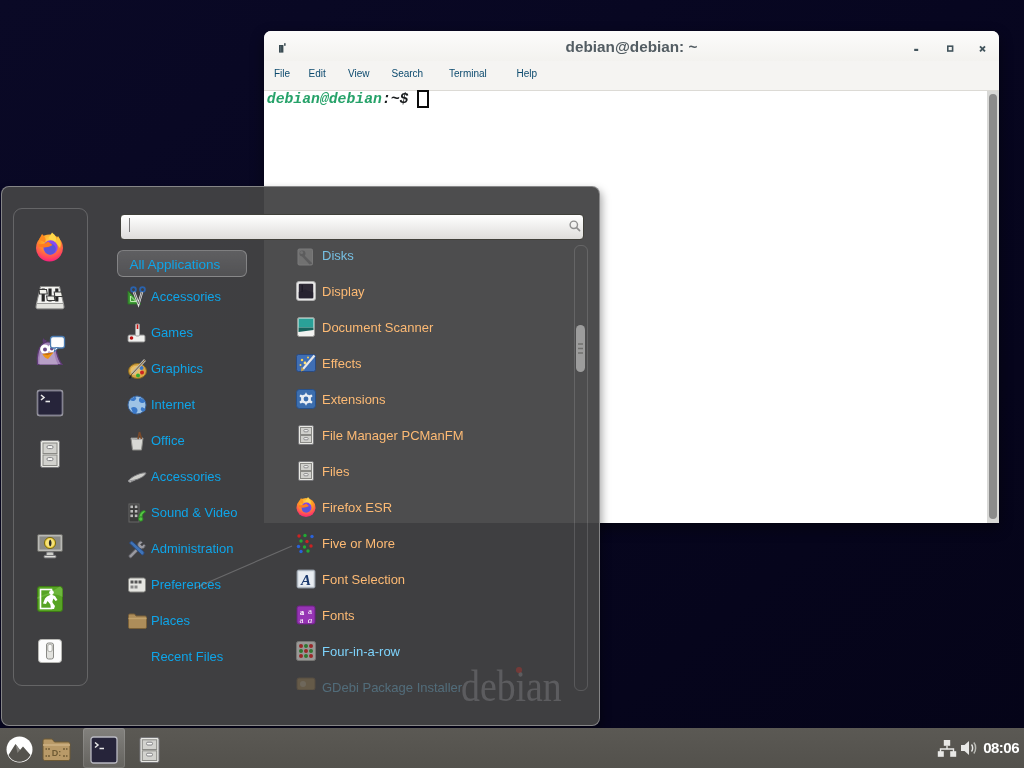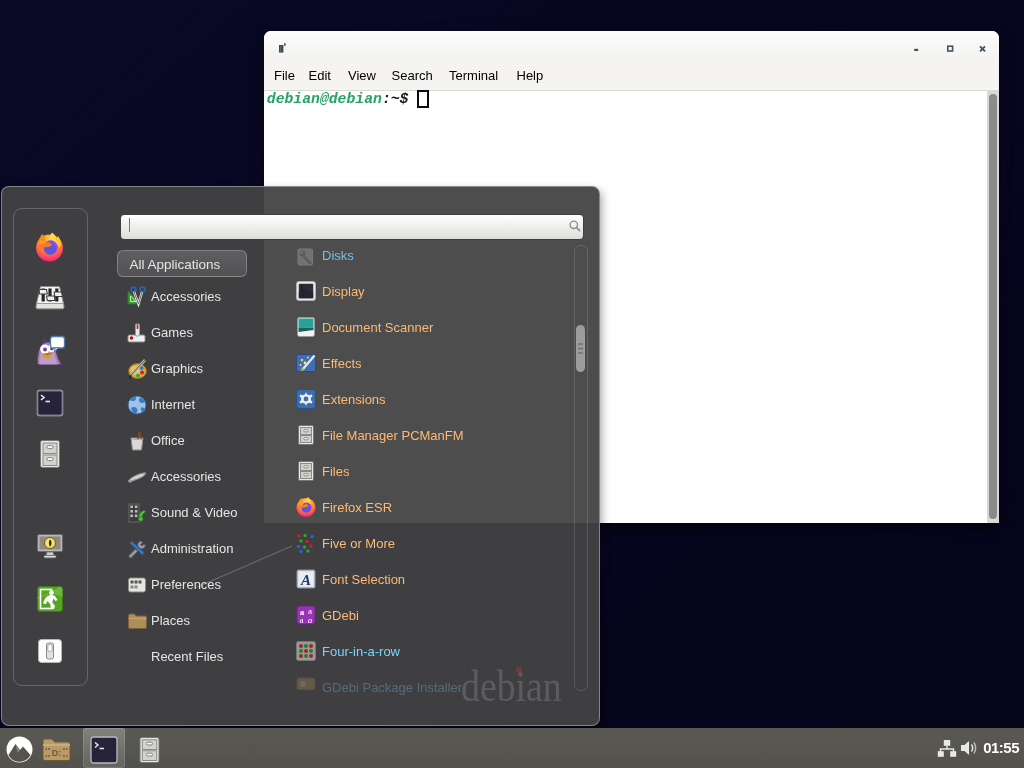--- a/index.html
+++ b/index.html
@@ -8,53 +8,54 @@
        background:linear-gradient(140deg,#0a0926 0%,#070620 50%,#050418 100%);}
   .abs{position:absolute;}
 
   
   #term{left:264px;top:31px;width:735px;height:492px;border-radius:7px 7px 2px 2px;
         background:#fff;box-shadow:0 5px 14px rgba(0,0,0,0.45);}
   #titlebar{left:0;top:0;width:100%;height:30px;border-radius:7px 7px 0 0;
         background:linear-gradient(#fcfcfb,#f3f2ef);}
   #title{width:100%;text-align:center;top:7px;font-weight:bold;font-size:15.3px;color:#535d63;letter-spacing:0;}
   #menubar{left:0;top:30px;width:100%;height:29px;background:#f5f4f2;border-bottom:1px solid #dcdad5;}
-  .mi{top:37px;font-size:13px;color:#000000;}
+  .mi{top:37px;font-size:10px;color:#0c4a6e;}
   #tbody{left:0;top:60px;width:723px;height:432px;background:#fff;}
   #tscroll{left:723px;top:60px;width:12px;height:432px;background:#d8d8d6;}
   #tthumb{left:725px;top:63px;width:8px;height:425px;background:#8b8b8b;border-radius:4px;}
   #prompt{left:2.8px;top:60px;font-family:"Liberation Mono",monospace;font-weight:bold;font-size:14.75px;color:#1a1d1f;white-space:pre;font-style:italic;}
   #prompt .g{color:#26a269;}
   #cursor{left:153px;top:58.5px;width:7.5px;height:14.5px;border:2px solid #0b0b0b;background:#fff;}
 
   
   #menu{left:1px;top:186px;width:597px;height:538px;border-radius:8px;
         background:rgba(67,67,68,0.945);border:1px solid rgba(158,158,158,0.75);
         box-shadow:2px 4px 9px rgba(0,0,0,0.35);z-index:5;}
   #search{left:118px;top:27px;width:462px;height:24px;border-radius:4px;
         background:linear-gradient(#ffffff,#dedddb);border:1px solid #40403a;}
   #sidebox{left:11px;top:21px;width:73px;height:476px;border:1px solid rgba(200,200,200,0.28);border-radius:9px;}
-  .cat{font-size:13px;color:#e5e5e5;}
+  .cat{font-size:13px;color:#0ea5e9;}
   #allapps{left:115px;top:63px;width:128px;height:25px;border-radius:6px;
         background:linear-gradient(rgba(255,255,255,0.17),rgba(255,255,255,0.10));border:1px solid rgba(255,255,255,0.26);}
   .app{font-size:13px;color:#fdba74;}
   .dim{color:#7dd3fc;}
   #appscroll{left:572px;top:58px;width:12px;height:444px;border:1px solid rgba(230,230,230,0.16);border-radius:6px;}
   #appthumb{left:574px;top:138px;width:9px;height:47px;background:#9c9c9c;border-radius:4.5px;}
   #wm{left:459px;top:477px;font-family:"Liberation Serif",serif;font-size:45px;line-height:45px;color:rgba(222,222,226,0.185);transform:scaleX(0.84);transform-origin:0 0;}
 
   
   #taskbar{left:0;top:728px;width:1024px;height:40px;background:linear-gradient(#5b5954,#53514c);z-index:10;}
   #clock{right:5px;top:11px;font-size:15px;font-weight:bold;color:#fff;letter-spacing:-0.5px;}
 </style>
 </head>
 <body>
 
 <div class="abs" id="term">
   <div class="abs" id="titlebar"></div>
+  <div class="abs" id="title">debian@debian: ~</div>
 
   <svg class="abs" style="left:645px;top:12px;z-index:3" width="80" height="12" viewBox="0 0 80 12">
     <rect x="5.2" y="5.8" width="4" height="2.2" fill="#42545c"></rect>
     <rect x="38.8" y="3.2" width="4.8" height="4.8" fill="none" stroke="#42545c" stroke-width="1.6"></rect>
     <path d="M71 3.4 l5 5 M76 3.4 l-5 5" stroke="#42545c" stroke-width="1.9"></path>
   </svg>
 
   <svg class="abs" style="left:14px;top:12px" width="10" height="11" viewBox="0 0 10 11">
     <rect x="1" y="2" width="4.4" height="7.6" fill="#3a4b52"></rect>
     <rect x="2.2" y="2.8" width="1" height="6" fill="#5a6b72"></rect>
@@ -240,21 +241,21 @@
   <div class="abs app dim" style="left:320px;top:61px;opacity:0.85">Disks</div>
   <div class="abs app" style="left:320px;top:97px">Display</div>
   <div class="abs app" style="left:320px;top:133px">Document Scanner</div>
   <div class="abs app" style="left:320px;top:169px">Effects</div>
   <div class="abs app" style="left:320px;top:205px">Extensions</div>
   <div class="abs app" style="left:320px;top:241px">File Manager PCManFM</div>
   <div class="abs app" style="left:320px;top:277px">Files</div>
   <div class="abs app" style="left:320px;top:313px">Firefox ESR</div>
   <div class="abs app" style="left:320px;top:349px">Five or More</div>
   <div class="abs app" style="left:320px;top:385px">Font Selection</div>
-  <div class="abs app" style="left:320px;top:421px">GDebi</div>
+  <div class="abs app" style="left:320px;top:421px">Fonts</div>
   <div class="abs app dim" style="left:320px;top:457px">Four-in-a-row</div>
   <div class="abs app dim" style="left:320px;top:493px;opacity:0.3">GDebi Package Installer</div>
 
   <svg class="abs" style="left:294px;top:60px;opacity:0.55" width="20" height="20" viewBox="0 0 20 20">
     <rect x="1.5" y="1.5" width="15.5" height="17" rx="2" fill="#9d9d9d"></rect>
     <rect x="2.5" y="2.5" width="13.5" height="15" fill="#8f8f8f"></rect>
     <circle cx="6.5" cy="6.5" r="3" fill="#6a6a6a"></circle>
     <circle cx="5.6" cy="5.6" r="1.5" fill="#8f8f8f"></circle>
     <path d="M7.5 7.5 L16.5 16.5 L13.5 17.5 L6 9.5 Z" fill="#6a6a6a"></path>
   </svg>
@@ -402,14 +403,14 @@
     <path d="M10 6.8 L10 10 M3.5 13 L3.5 10 L16.5 10 L16.5 13" stroke="#e8e8e6" stroke-width="1.4" fill="none"></path>
     <rect x="0.8" y="12.2" width="6" height="5.6" fill="#e8e8e6"></rect>
     <rect x="13.2" y="12.2" width="6" height="5.6" fill="#e8e8e6"></rect>
   </svg>
 
   <svg class="abs" style="left:959px;top:10px" width="20" height="20" viewBox="0 0 20 20">
     <path d="M2 7 L5.5 7 L10 3 L10 17 L5.5 13 L2 13 Z" fill="#e8e8e6"></path>
     <path d="M12.5 6.5 C14 8 14 12 12.5 13.5" stroke="#e8e8e6" stroke-width="1.5" fill="none"></path>
     <path d="M14.8 4.5 C17.2 7 17.2 13 14.8 15.5" stroke="#b9b9b4" stroke-width="1.5" fill="none"></path>
   </svg>
-  <div class="abs" id="clock">01:55</div>
+  <div class="abs" id="clock">08:06</div>
 </div>
 
 </body></html>

